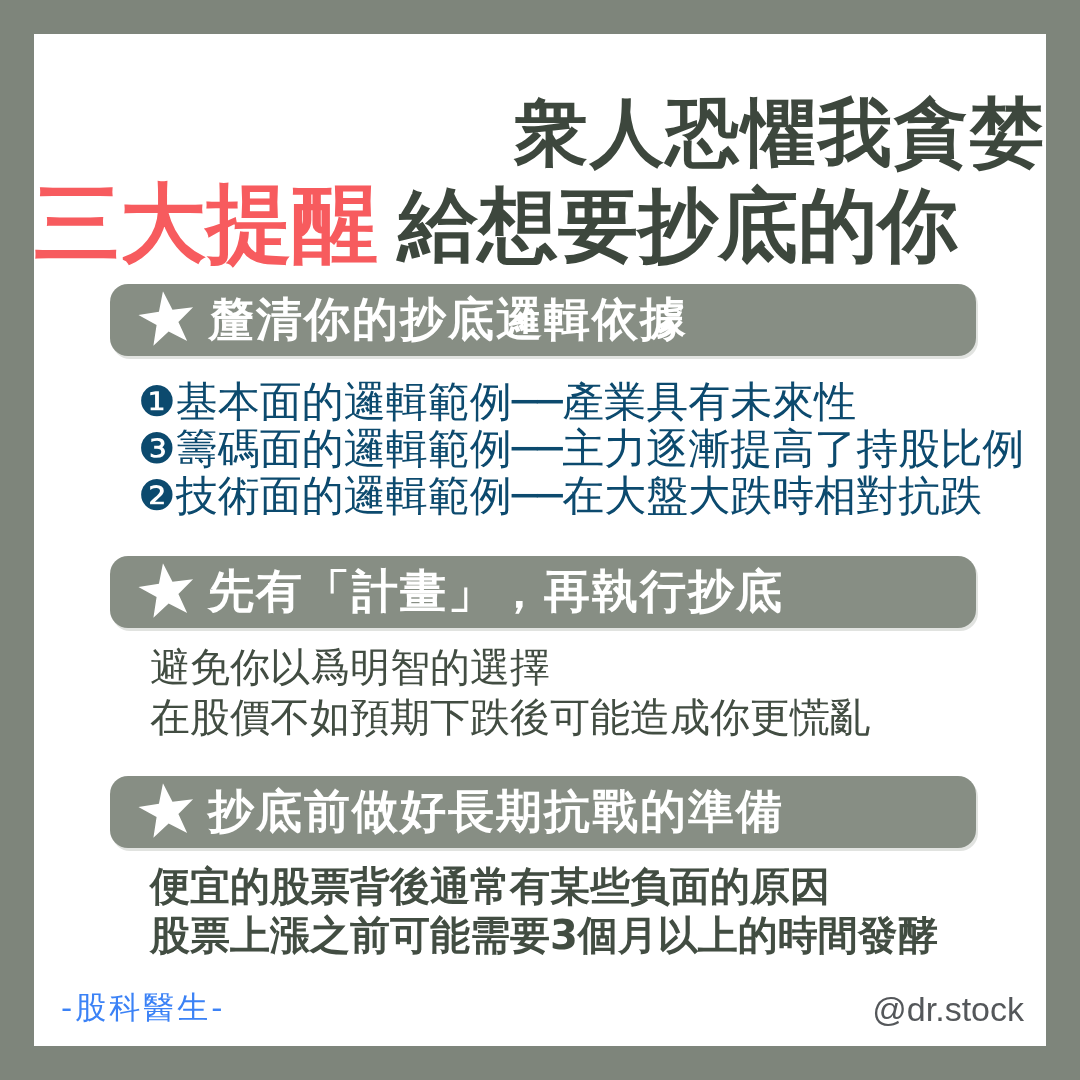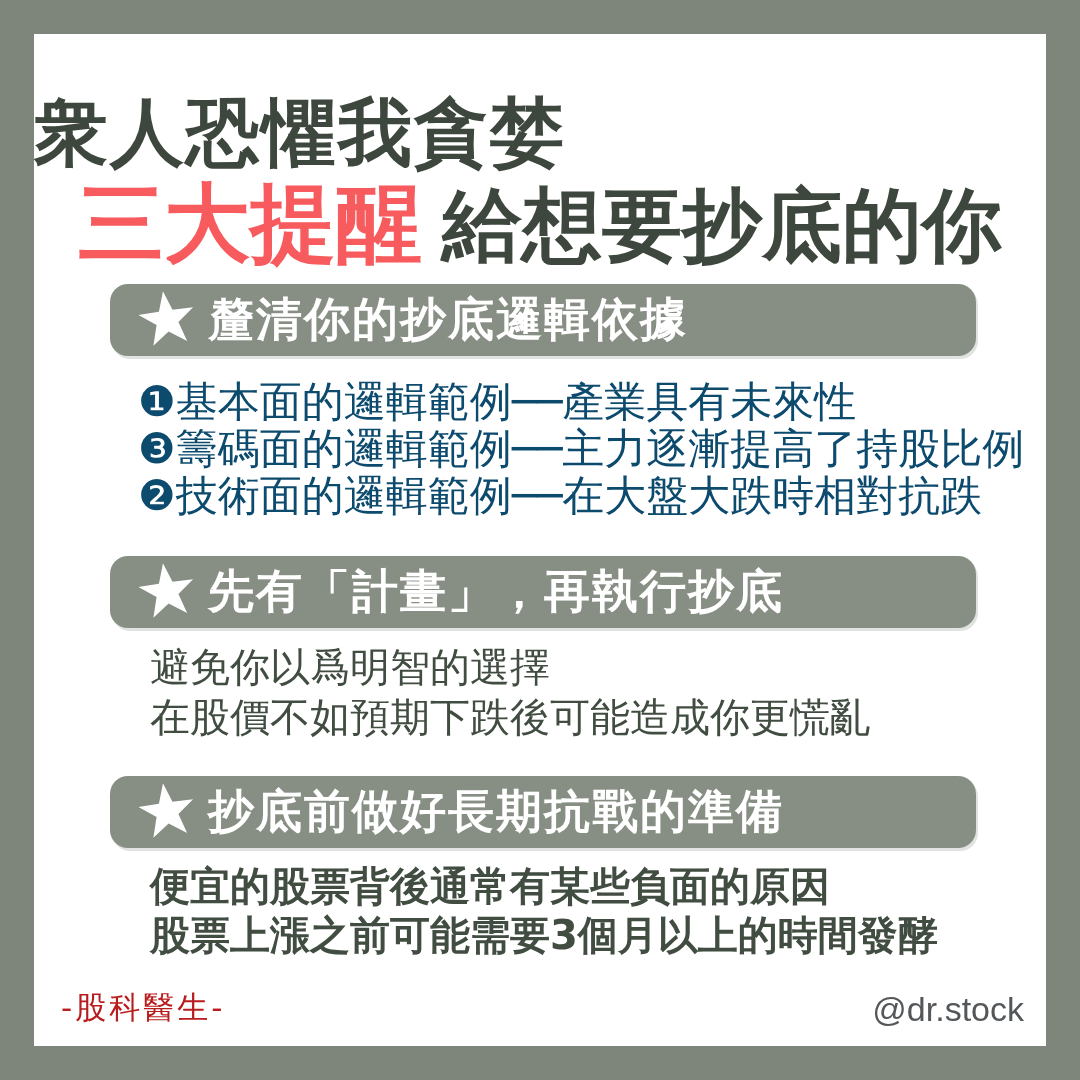--- a/index.html
+++ b/index.html
@@ -12,26 +12,26 @@
     position:relative; width:1080px; height:1080px;
     background:#7e857b; overflow:hidden;
   }
   .card {
     position:absolute; left:34px; top:34px; width:1012px; height:1012px;
     background:#ffffff;
   }
   
   .title-line1 {
     position:absolute; top:50px; left:0; width:100%;
-    text-align:left; font-size:74px; font-weight:bold;
+    text-align:right; font-size:74px; font-weight:bold;
     color:#3d473d; letter-spacing:2px; white-space:nowrap;
   }
   .title-line2 {
     position:absolute; top:132px; left:0; width:100%;
-    text-align:center; font-size:80px; font-weight:bold;
+    text-align:left; font-size:80px; font-weight:bold;
     color:#3d473d; white-space:nowrap;
   }
   .title-line2 .highlight { color:#f75b5e; margin-right:20px; font-size:86px; }
   
   .bar {
     position:absolute; left:76px; width:866px; height:72px;
     background:#878e84; box-sizing:border-box;
     display:flex; align-items:center; padding-left:28px;
     color:#ffffff; font-size:46px; font-weight:bold; letter-spacing:2px;
     box-shadow:2px 3px 0 rgba(135,142,132,0.25);
@@ -54,21 +54,21 @@
     font-weight:500; white-space:nowrap;
   }
   .body3 {
     position:absolute; left:116px; top:828px;
     font-size:40px; line-height:49px; color:#424d42;
     font-weight:700; white-space:nowrap;
   }
   
   .footer-left {
     position:absolute; left:27px; bottom:17px;
-    font-size:31px; color:#b91c1c; font-weight:500; letter-spacing:3px;
+    font-size:31px; color:#3b82f6; font-weight:500; letter-spacing:3px;
   }
   .footer-right {
     position:absolute; right:22px; bottom:17px;
     font-family:"Liberation Sans", sans-serif;
     font-size:34px; color:#54575a;
   }
 </style>
 </head>
 <body>
 

